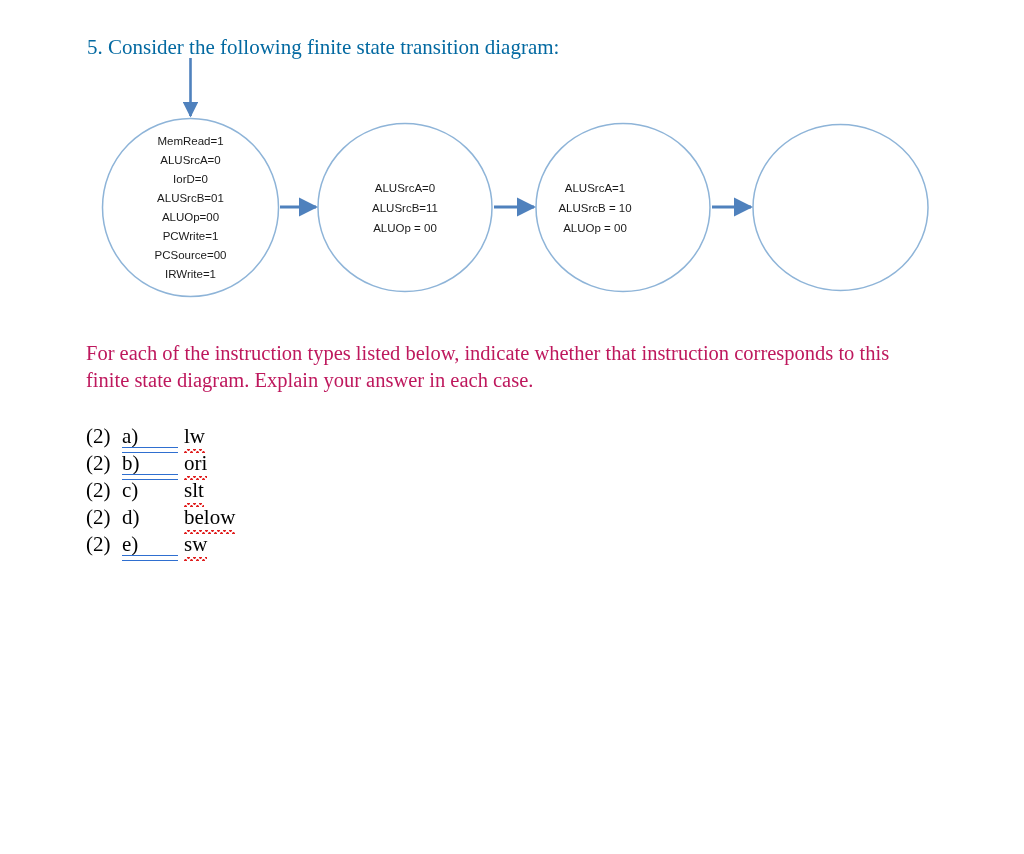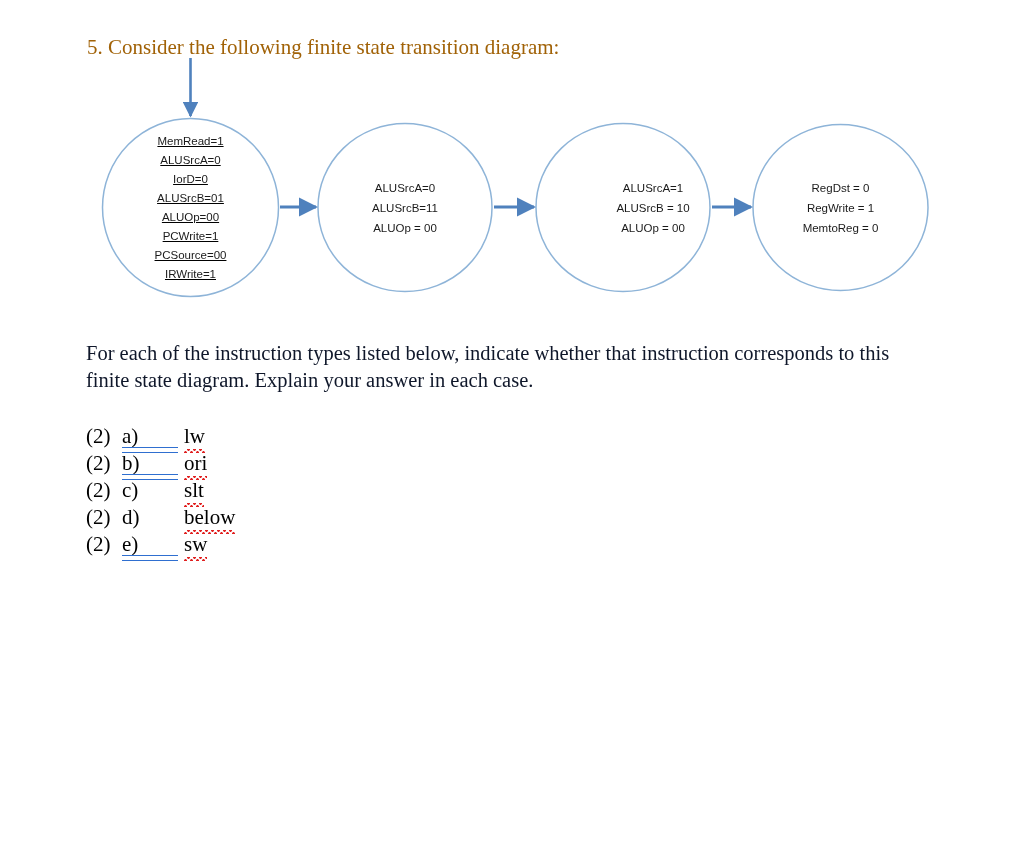--- a/index.html
+++ b/index.html
@@ -18,21 +18,21 @@
   }
 
   
   .question-heading {
     position: absolute;
     left: 87px;
     top: 34px;
     font-family: "Liberation Serif", serif;
     font-size: 21px;
     line-height: 26px;
-    color: #a16207;
+    color: #0369a1;
     white-space: nowrap;
   }
 
   
   .fsm-diagram {
     position: absolute;
     left: 0;
     top: 0;
     width: 1024px;
     height: 320px;
@@ -63,21 +63,21 @@
 
   
   .body-paragraph {
     position: absolute;
     left: 86px;
     top: 340px;
     width: 830px;
     font-family: "Liberation Serif", serif;
     font-size: 20.5px;
     line-height: 27px;
-    color: #0f172a;
+    color: #be185d;
   }
 
   
   .answer-list {
     position: absolute;
     left: 86px;
     top: 424px;
     font-family: "Liberation Serif", serif;
     font-size: 21px;
   }
@@ -155,48 +155,43 @@
     <ellipse cx="190.5" cy="207.5" rx="88" ry="89" fill="#ffffff" stroke="#8EB4D8" stroke-width="1.5"></ellipse>
     <ellipse cx="405" cy="207.5" rx="87" ry="84" fill="#ffffff" stroke="#8EB4D8" stroke-width="1.5"></ellipse>
     <ellipse cx="623" cy="207.5" rx="87" ry="84" fill="#ffffff" stroke="#8EB4D8" stroke-width="1.5"></ellipse>
     <ellipse cx="840.5" cy="207.5" rx="87.5" ry="83" fill="#ffffff" stroke="#8EB4D8" stroke-width="1.5"></ellipse>
 
     <line x1="280" y1="207" x2="316" y2="207" stroke="#4F81BD" stroke-width="3.2" marker-end="url(#arrowheadH)"></line>
     <line x1="494" y1="207" x2="534" y2="207" stroke="#4F81BD" stroke-width="3.2" marker-end="url(#arrowheadH)"></line>
     <line x1="712" y1="207" x2="751" y2="207" stroke="#4F81BD" stroke-width="3.2" marker-end="url(#arrowheadH)"></line>
   </svg>
 
-  <div class="state-node" style="left:103px; top:119px; width:175px; height:178px;text-decoration:underline;">
+  <div class="state-node" style="left:103px; top:119px; width:175px; height:178px;">
     <div class="state-text">MemRead=1
 ALUSrcA=0
 IorD=0
 ALUSrcB=01
 ALUOp=00
 PCWrite=1
 PCSource=00
 IRWrite=1</div>
   </div>
 
   <div class="state-node" style="left:318px; top:124px; width:174px; height:167px;">
     <div class="state-text compact">ALUSrcA=0
 ALUSrcB=11
 ALUOp = 00</div>
   </div>
 
-  <div class="state-node" style="left:566px; top:124px; width:174px; height:167px;">
+  <div class="state-node" style="left:508px; top:124px; width:174px; height:167px;">
     <div class="state-text compact">ALUSrcA=1
 ALUSrcB = 10
 ALUOp = 00</div>
   </div>
 
-  <div class="state-node" style="left:753px; top:124px; width:175px; height:167px;">
-    <div class="state-text compact">RegDst = 0
-RegWrite  = 1
-MemtoReg  = 0</div>
-  </div>
 </div>
 
 <div class="body-paragraph">For each of the instruction types listed below, indicate whether that instruction corresponds to this finite state diagram. Explain your answer in each case.</div>
 
 <div class="answer-list">
 
   <div class="answer-row">
     <span class="pts">(2)</span>
     <span class="marker-wrap grammar-underline"><span class="marker">a)</span></span>
     <span class="mnemonic-wrap spell-underline"><span class="mnemonic">lw</span></span>

